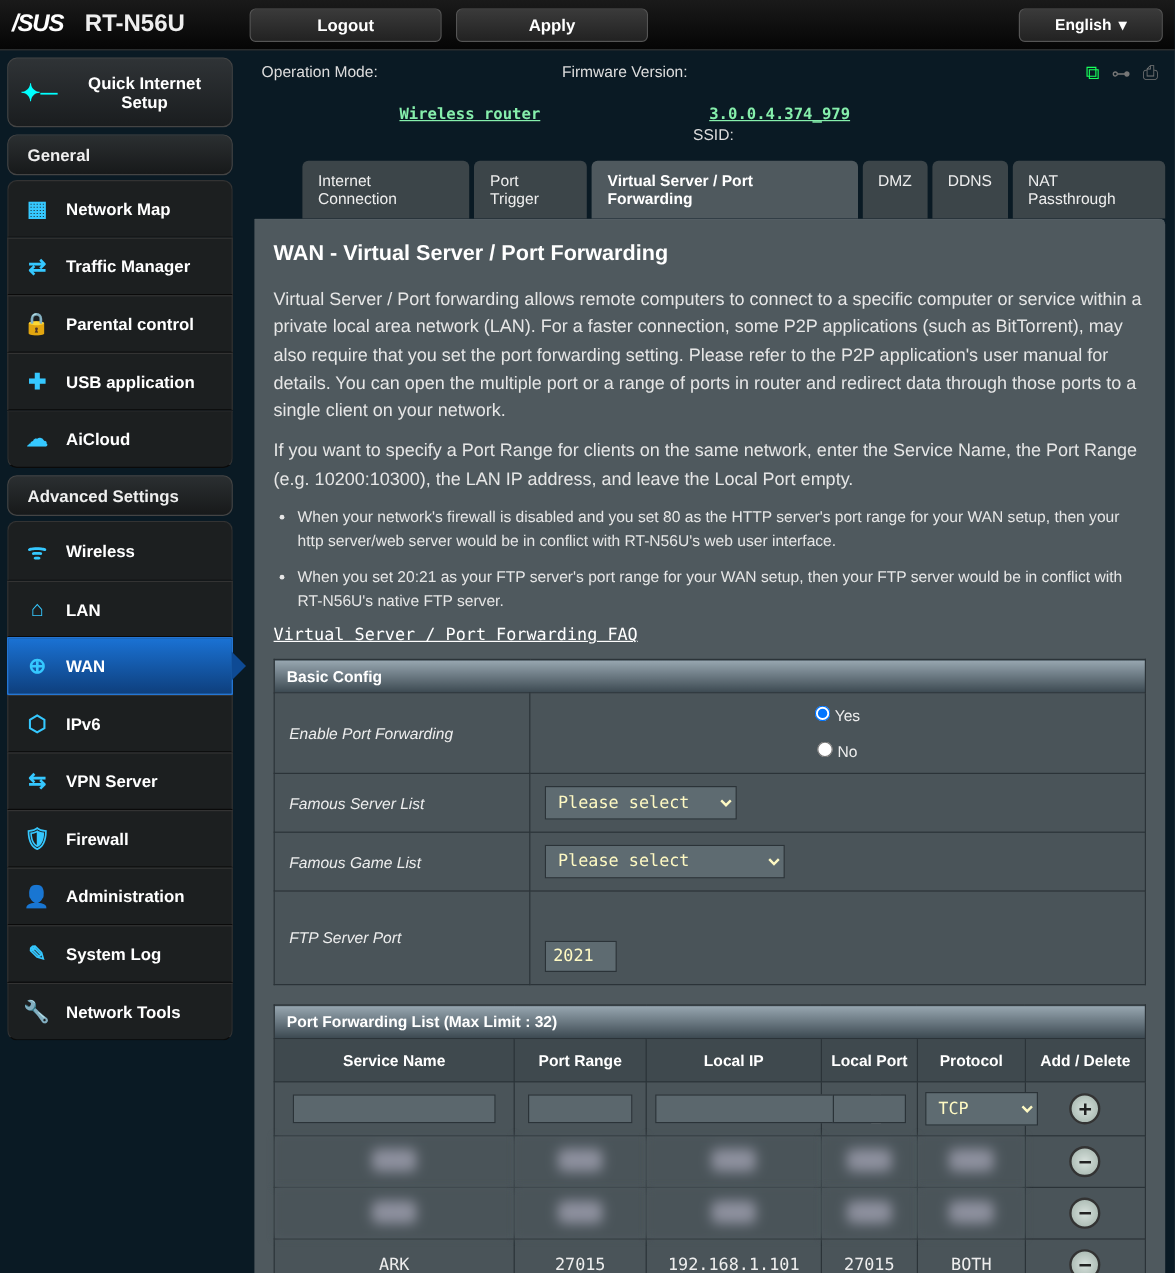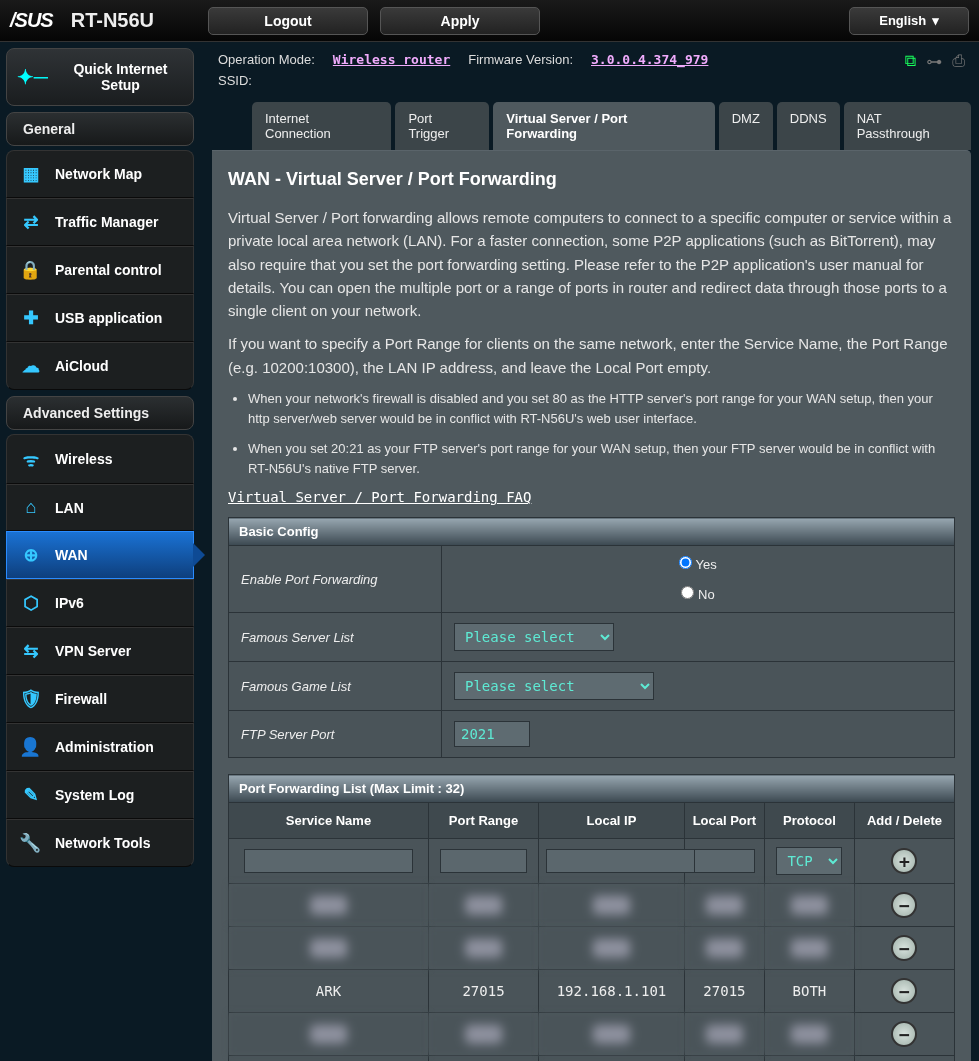--- a/index.html
+++ b/index.html
@@ -103,24 +103,24 @@
     position:absolute;
     right:-12px; top:50%; transform:translateY(-50%);
     border-left:12px solid #0e4a94;
     border-top:12px solid transparent;
     border-bottom:12px solid transparent;
   }
   .nav-icon { width:24px; text-align:center; color:#35c8ff; font-size:18px; }
   .nav-group { margin-bottom:6px; }
   .content { flex:1; padding:6px 8px 6px 12px; min-width:0;}
   .info-line { display:flex; gap:18px; font-size:13px; color:#ddd; padding:4px 0 2px 6px; }
-  .info-line a { color:#f0abfc; text-decoration:underline; font-family:monospace; font-weight:bold;}
+  .info-line a { color:#86efac; text-decoration:underline; font-family:monospace; font-weight:bold;margin-top:36px;}
   .status-icons { margin-left:auto; display:flex; gap:10px; color:#777; font-size:16px; padding-right:6px;}
   .status-icons .on{ color:#18ff5c;}
-  .ssid-line{ padding:0 0 6px 6px; color:#ddd;}
+  .ssid-line{ padding:0 0 6px 6px; color:#ddd;text-align:center;}
   .tabs { display:flex; gap:4px; margin-top:8px;padding-left:40px;}
   .tab {
     background:#3c4549;
     padding:9px 13px;
     border-radius:5px 5px 0 0;
     font-size:13px;
     color:#eee;
     cursor:pointer;
   }
   .tab.active { background:#4f595e; font-weight:bold; color:#fff;}
@@ -146,21 +146,21 @@
     border:1px solid #2b3338;
     background:#4a5459;
     padding:10px 12px;
     color:#eee;
     font-size:13px;
   }
   .cfg-table td.label{ width:213px;font-style:italic;}
   select.asus, input.asus {
     background:#5e6b71;
     border:1px solid #2b3338;
-    color:#5eead4;
+    color:#fef9c3;
     font-family:monospace;
     padding:4px 6px;
     font-size:14px;
   }
   .radio-group{ display:flex; gap:14px; align-items:center;flex-direction:column;}
   .pf-table { width:100%; border-collapse:collapse; margin-top:16px; table-layout:fixed;}
   .pf-table th.section {
     background: linear-gradient(#97a6b0,#3b4850);
     color:#fff; text-align:left; padding:6px 10px;
     font-size:13px; font-weight:bold;
@@ -345,21 +345,21 @@
         <tr>
           <td class="label">Famous Server List</td>
           <td><select class="asus" style="width:160px"><option>Please select</option></select></td>
         </tr>
         <tr>
           <td class="label">Famous Game List</td>
           <td><select class="asus" style="width:200px"><option>Please select</option></select></td>
         </tr>
         <tr>
           <td class="label">FTP Server Port</td>
-          <td><input class="asus" style="width: 76px;" value="2021"></td>
+          <td><input class="asus" style="width: 60px; margin-top: 31px;" value="2021"></td>
         </tr>
       </tbody>
         </table>
 
       
       <table class="pf-table">
         <colgroup>
           <col style="width:200px">
             <col style="width:110px">
             <col>
@@ -382,21 +382,21 @@
         <tr>
           <td><input class="pf-input" style=""></td>
           <td><input class="pf-input" style=""></td>
           <td>
                 <div class="ip-combo">
                   <input style="">
                   <div class="dd">▼</div>
                 </div>
               </td>
           <td><input class="pf-input" style=""></td>
-          <td><select class="asus" style="width:66px"><option>TCP</option></select></td>
+          <td><select class="asus" style="width:94px"><option>TCP</option></select></td>
           <td><span class="circ-btn">+</span></td>
         </tr>
         </tbody>
           <tbody id="pf-rows">
             <tr>
               <td class="blur">████</td>
               <td class="blur">████</td>
               <td class="blur">████</td>
               <td class="blur">████</td>
               <td class="blur">████</td>

